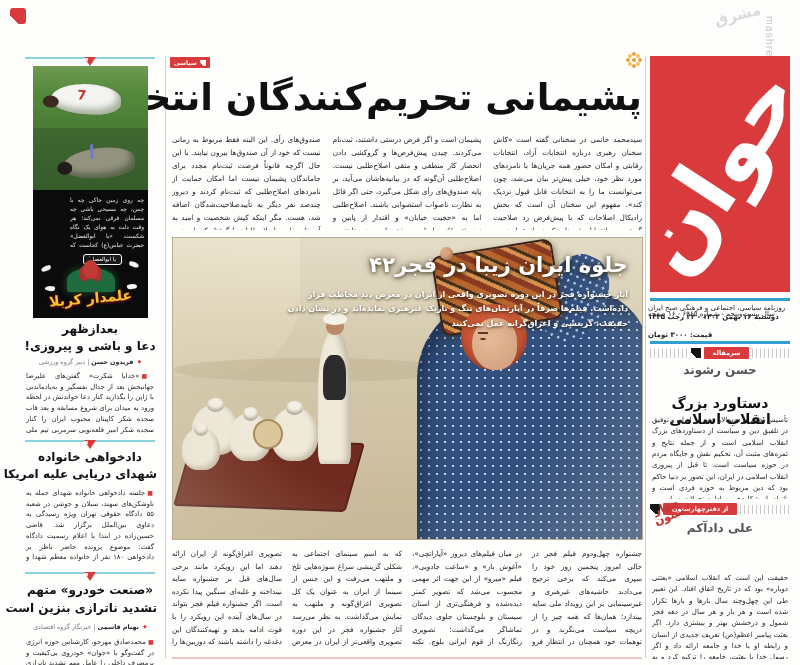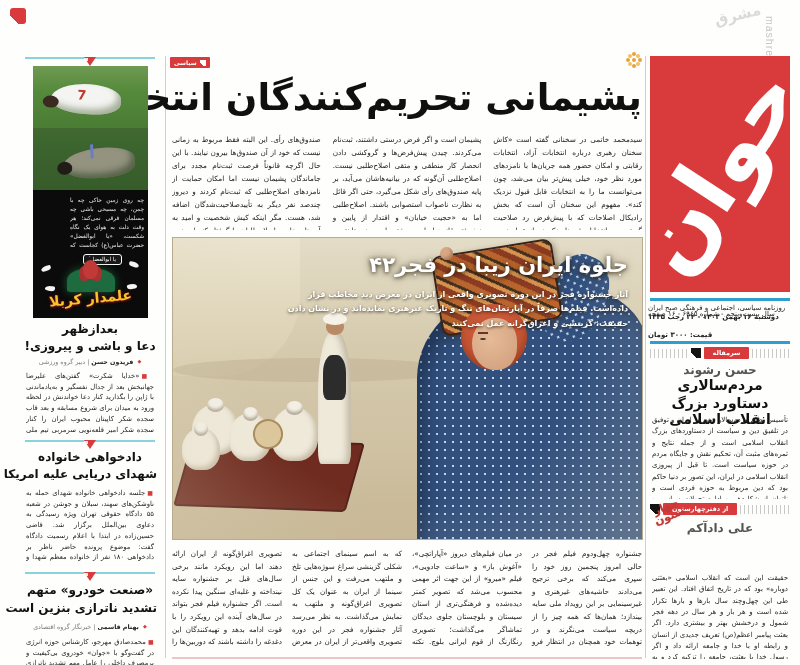--- a/index.html
+++ b/index.html
@@ -175,21 +175,20 @@
   <div class="abs mast-line b" style="top:331px;">قیمت: ۳۰۰۰ تومان</div>
   <div class="abs mast-rule" style="top:341px;"></div>
 
   <div class="abs badge-row" style="top:347px;">
     <div class="hatch"></div>
     <div class="red-badge">سرمقاله</div>
     <div class="k-icon"></div>
     <div class="hatch"></div>
   </div>
   <div class="abs ed-author" style="top:363px;">حسن رشوند</div>
-  <div class="abs ed-h" style="top:377px;">مردم‌سالاری</div>
   <div class="abs ed-h" style="top:395px;">دستاورد بزرگ انقلاب اسلامی</div>
   <div class="abs ed-body" style="top:415px; height:84px;">تأسیس نظام مردم‌سالار دینی در ایران و توفیق در تلفیق دین و سیاست از دستاوردهای بزرگ انقلاب اسلامی است و از جمله نتایج و ثمره‌های مثبت آن، تحکیم نقش و جایگاه مردم در حوزه سیاست است. تا قبل از پیروزی انقلاب اسلامی در ایران، این تصور بر دنیا حاکم بود که دین مربوط به حوزه فردی است و ناتوان از شکل‌دهی و اداره تحولات سیاسی و اجتماعی است. از سوی دیگر، این تصور نیز بر دنیا حاکم بود که لازمه مردم‌سالار بودن، حذف دین از عرصه حکمرانی است | صفحه ۲</div>
 
   <div class="abs stamp">
     <span>چهار ستون</span>
   </div>
   <div class="abs badge-row" style="top:503px;">
     <div class="hatch"></div>
     <div class="red-badge">از دفترچهارستون</div>
     <div class="k-icon"></div>

